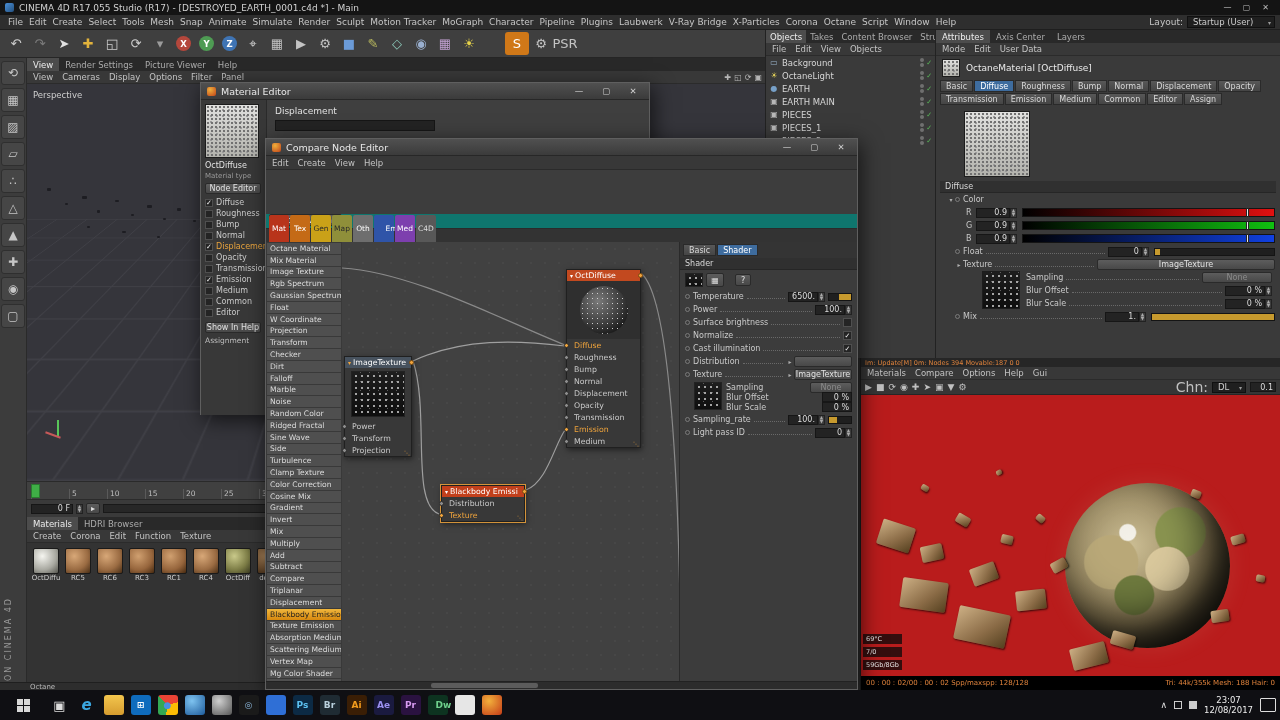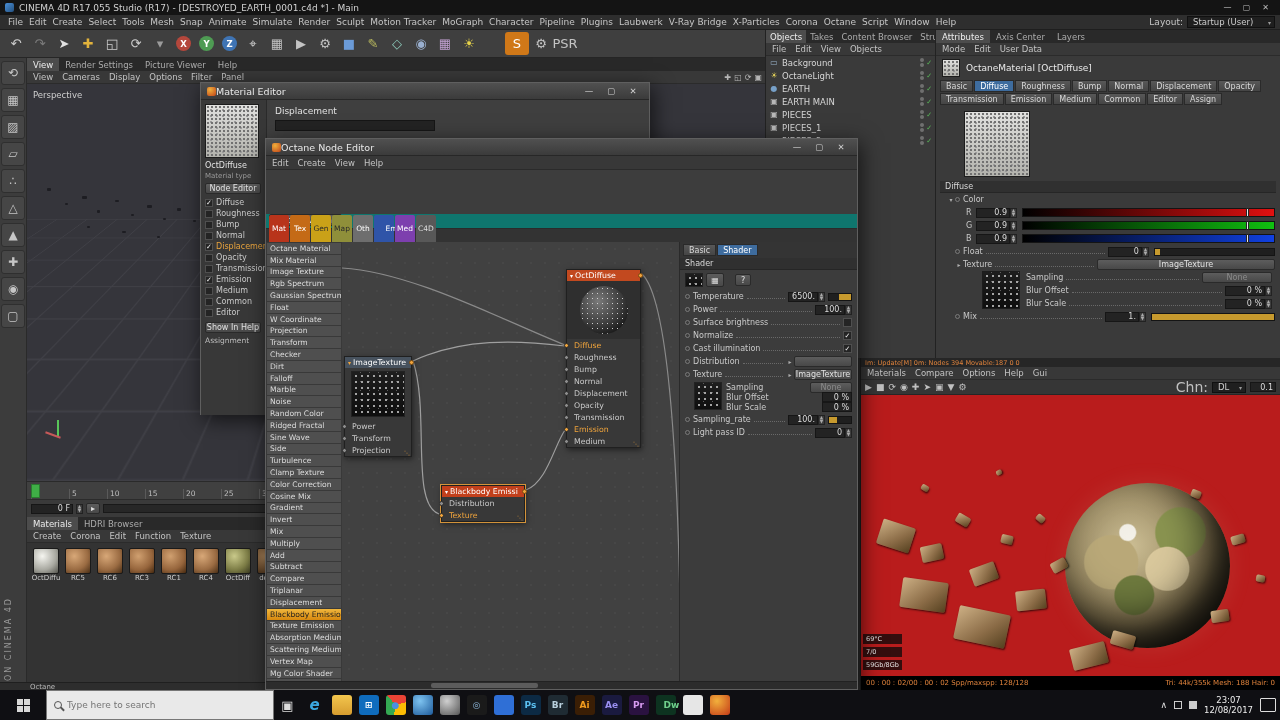--- a/index.html
+++ b/index.html
@@ -73,21 +73,21 @@
   #attrPanel{position:absolute;left:935px;top:30px;width:345px;height:328px;background:#3a3a3a;border-left:1px solid #222;}
   .chtab{height:12px;padding:0 5px;display:flex;align-items:center;background:linear-gradient(#585858,#454545);border:1px solid #2a2a2a;font-size:8px;color:#d8d8d8;}
   .chtab.active{background:#3e6c9e;color:#fff;}
   .bar{position:relative;height:9px;flex:1;margin-left:5px;border:1px solid #141414;}
   .bar i{position:absolute;top:-1px;bottom:-1px;left:89%;width:3px;background:#e8e8e8;border:1px solid #222;}
   .sl{width:40px;height:8px;background:#1f1f1f;border:1px solid #141414;position:relative;flex:none;}
   .sl i{position:absolute;left:0;top:0;bottom:0;background:#c79a2e;}
 
   
   .win{position:absolute;background:#3d3d3d;border:1px solid #5f5f5f;box-shadow:3px 5px 20px rgba(0,0,0,.65);}
-  .wtitle{height:17px;background:linear-gradient(#505050,#3b3b3b);border-bottom:1px solid #272727;display:flex;align-items:center;padding:0 6px;font-size:9.5px;color:#e8e8e8;}
+  .wtitle{height:17px;background:linear-gradient(#505050,#3b3b3b);border-bottom:1px solid #272727;display:flex;align-items:center;gap:5px;padding:0 6px;font-size:9.5px;color:#e8e8e8;}
   .wico{width:9px;height:9px;border-radius:2px;background:radial-gradient(circle at 35% 30%,#f0b03c,#c04318);flex:none;}
   .wbt{width:20px;text-align:center;font-size:8.5px;color:#cfcfcf;margin-left:2px;}
   .wsp{flex:1;}
 
   
   #matEd .chrow{display:flex;align-items:center;height:11px;font-size:8px;color:#c9c9c9;}
   
   #neTabs .netab{width:20px;height:27px;margin-right:1px;display:flex;align-items:center;justify-content:center;font-size:7.5px;border-radius:2px 2px 0 0;}
   #nodeList{width:76px;background:#393939;overflow:hidden;display:flex;flex-direction:column;gap:1px;padding:1px;}
   .nlitem{height:10.8px;flex:none;background:#4f4f4f;display:flex;align-items:center;padding:0 3px;font-size:7.6px;color:#dcdcdc;white-space:nowrap;overflow:hidden;}
@@ -804,21 +804,21 @@
     <div style="flex:1;background:#3f3f3f;padding:6px 8px;">
       <div style="font-size:9px;color:#e0e0e0;">Displacement</div>
       <div class="fld" style="width:160px;height:11px;margin-top:4px;"></div>
     </div>
   </div>
 </div>
 
 <div class="win" id="nodeEd" style="left:265px;top:138px;width:593px;height:552px;z-index:30;display:flex;flex-direction:column;">
   <div class="wtitle">
     <span class="wico"></span>
-    <span>Octane Node Editor</span>
+    <span>Compare Node Editor</span>
     <span class="wsp"></span>
     <span class="wbt">—</span>
     <span class="wbt">▢</span>
     <span class="wbt">✕</span>
   </div>
   <div class="pmenu" style="height:14px;">
     <span>Edit</span>
       <span>Create</span>
       <span>View</span>
       <span>Help</span>
@@ -1117,24 +1117,20 @@
 
 <div id="taskbar">
   <div id="startBtn">
     <span class="winlogo">
         <b></b>
         <b></b>
         <b></b>
         <b></b>
       </span>
   </div>
-  <div id="searchBox">
-    <span class="mag"></span>
-    <input placeholder="Type here to search" style="">
-  </div>
   <div class="appslot">
       <span style="color:#ddd;font-size:13px;">▣</span>
     </div>
   <div style="display:flex;">
 
       <span class="appslot">
         <span class="appico big" style="background: transparent; color: rgb(59, 167, 224);">
           <i style="font-style:inherit">e</i>
         </span>
       </span>

